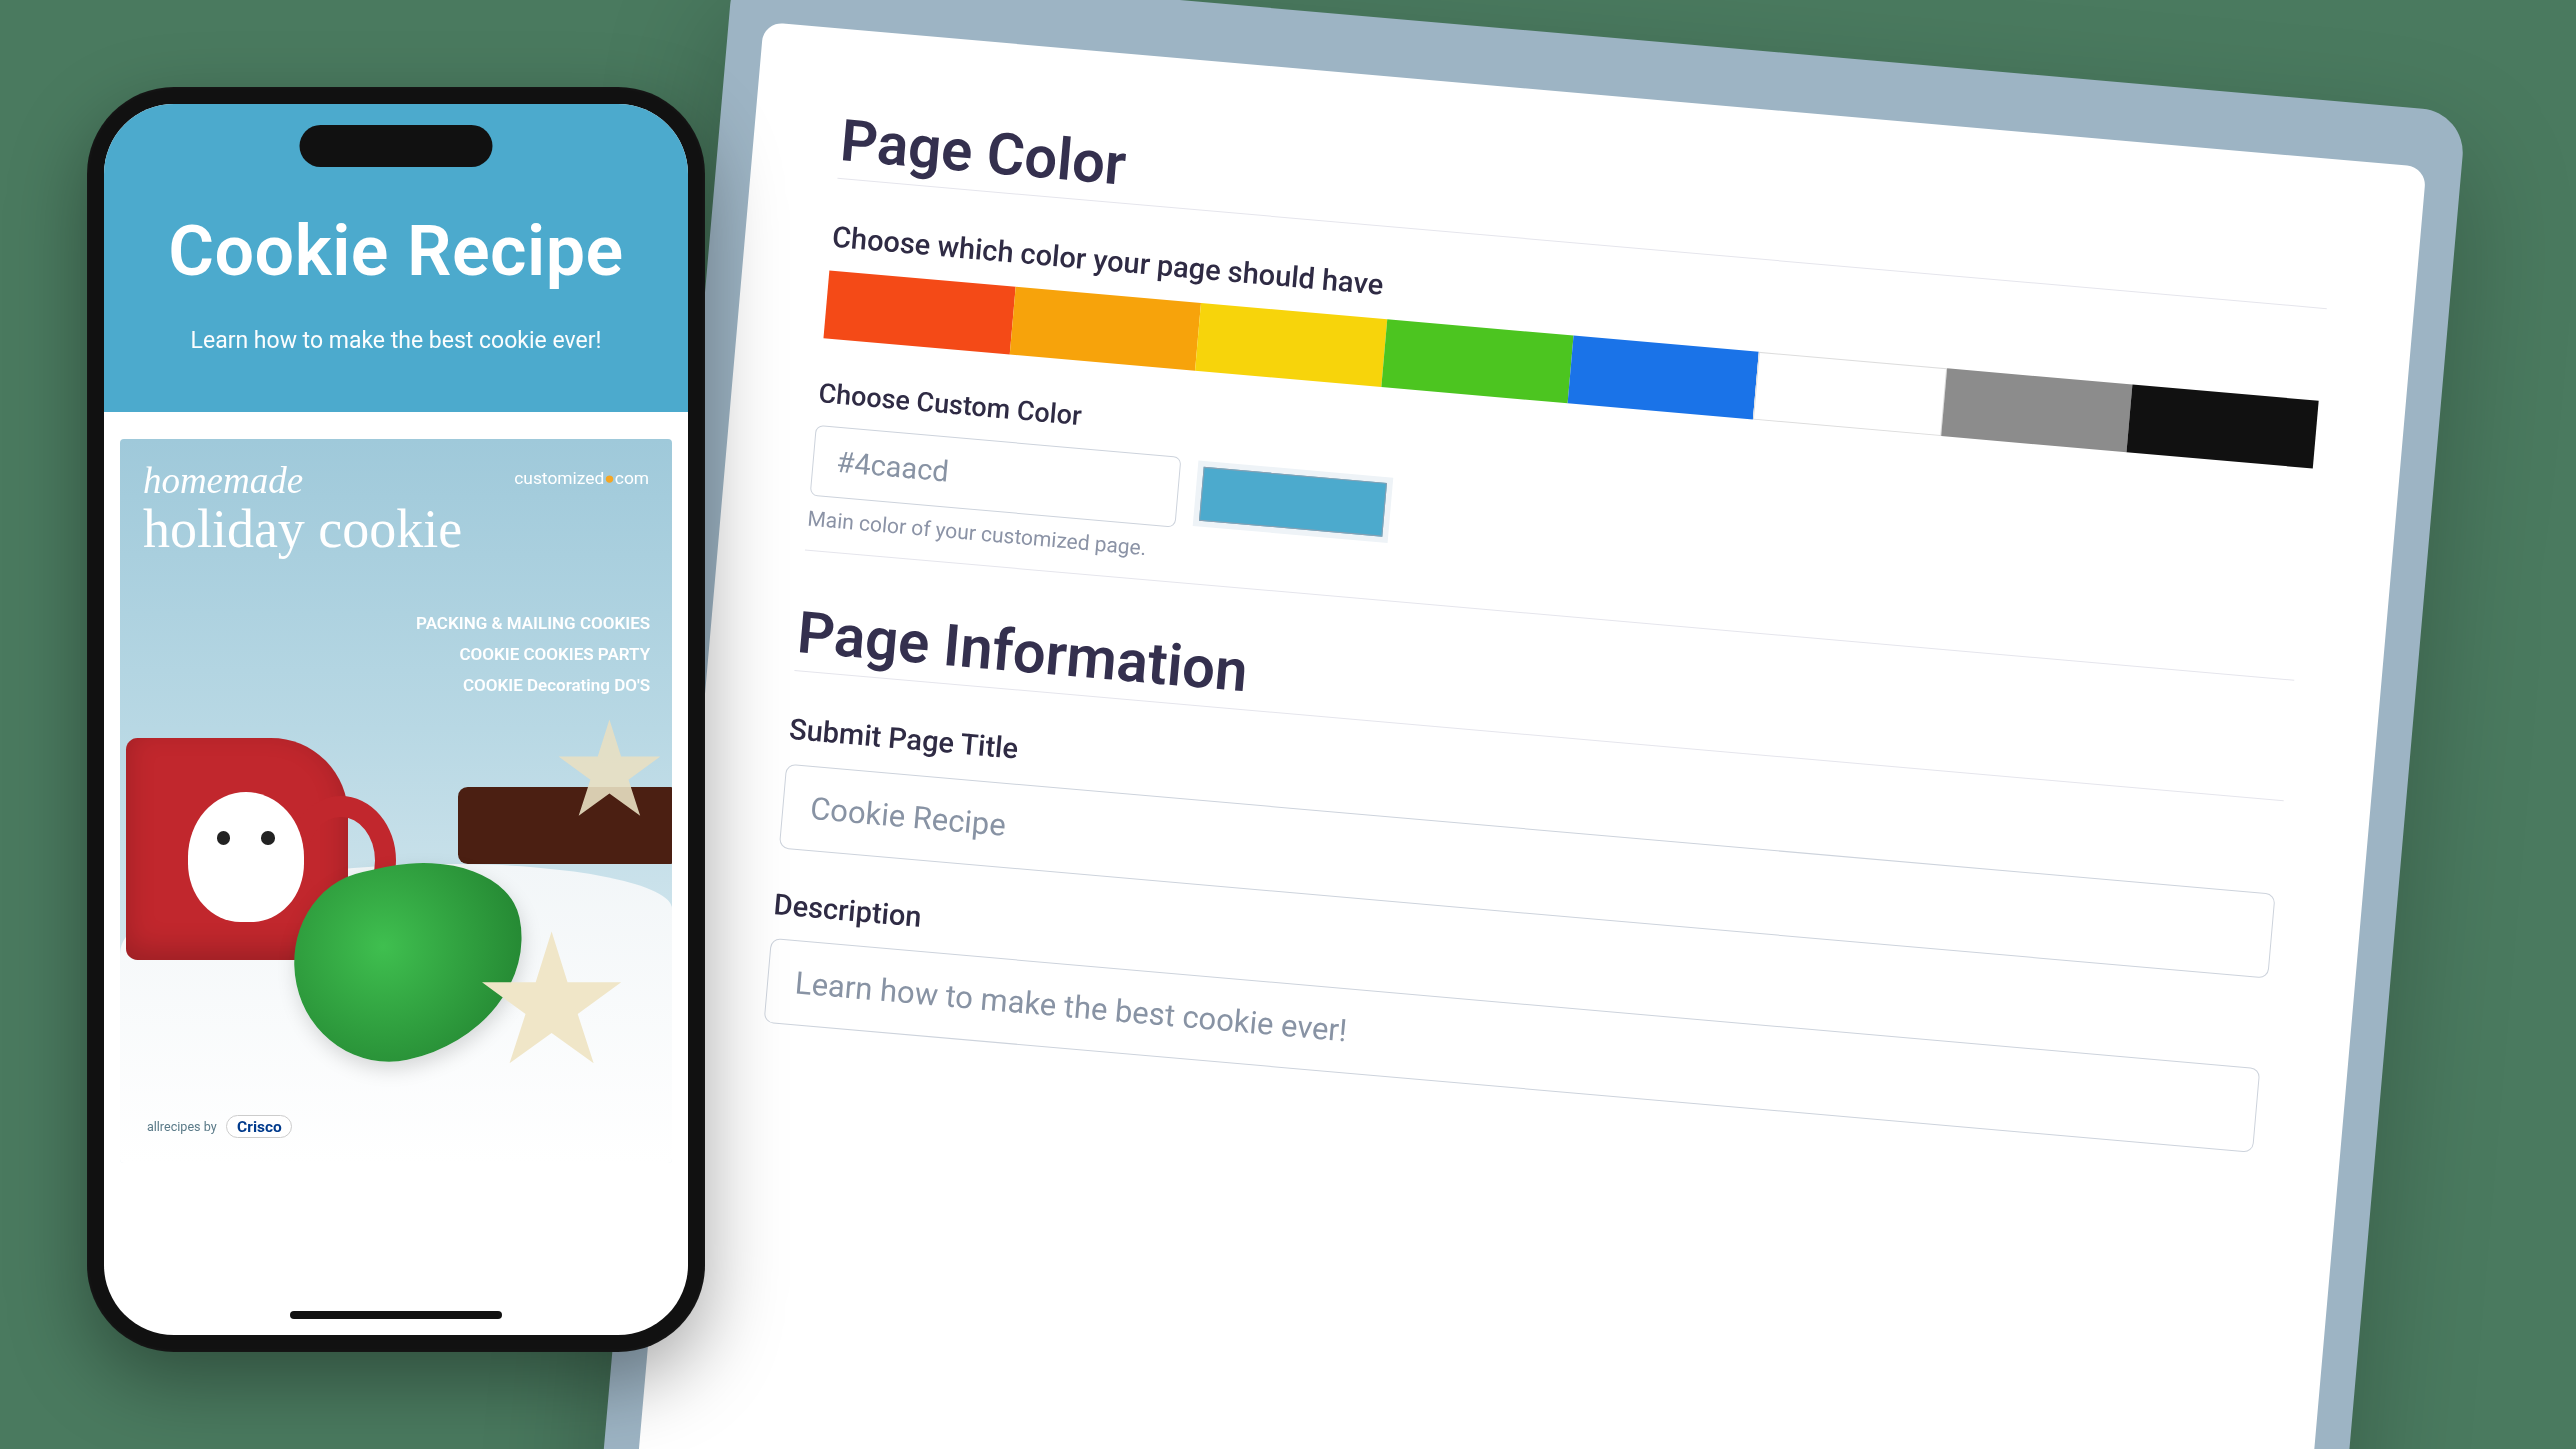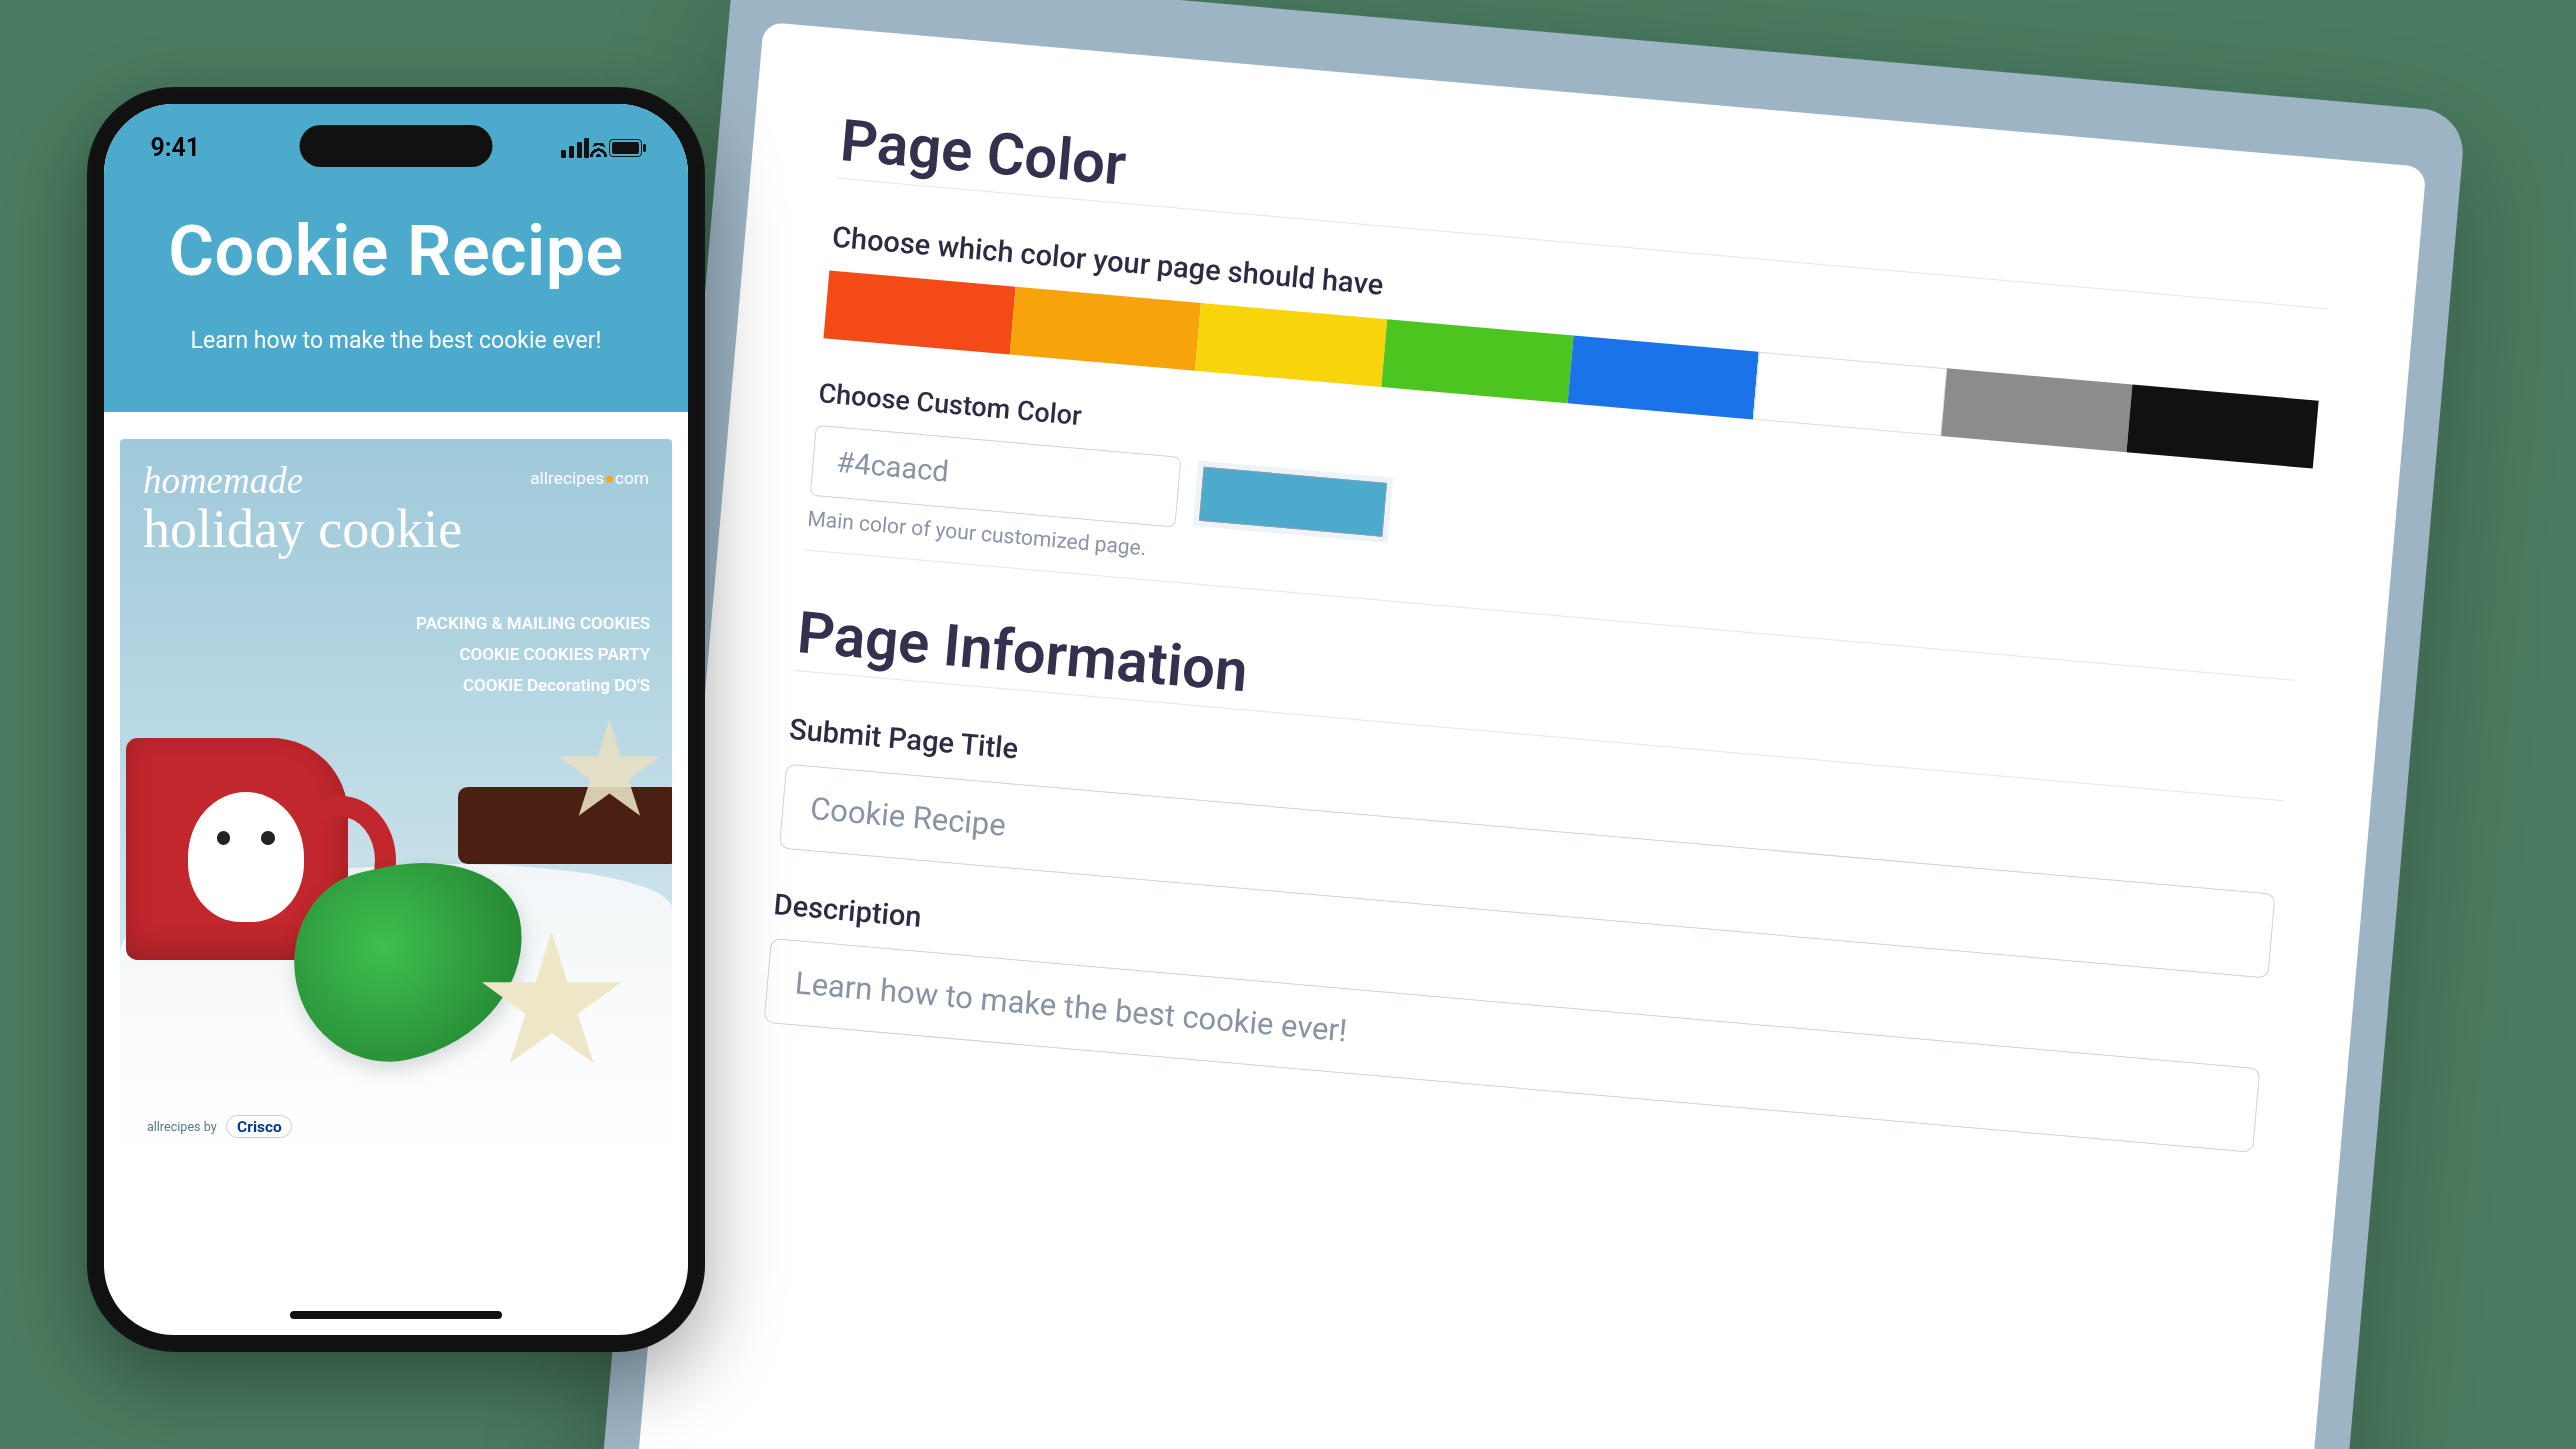--- a/index.html
+++ b/index.html
@@ -344,48 +344,33 @@
         <input class="wide-input" value="Learn how to make the best cookie ever!" style="">
 
       </div>
     </div>
   </div>
 
   <div class="phone">
     <div class="phone-screen">
       <div class="notch"></div>
 
-      <div class="statusbar">
-        <span>9:41</span>
-        <div class="status-icons">
-          <span class="sig">
-              <span></span>
-              <span></span>
-              <span></span>
-              <span></span>
-            </span>
-          <span class="wifi"></span>
-          <span class="batt">
-              <span class="fill"></span>
-            </span>
-        </div>
-      </div>
 
       <div class="header">
         <h1>Cookie Recipe</h1>
         <p>Learn how to make the best cookie ever!</p>
       </div>
 
       <div class="hero">
         <div class="hero-title">
           <div class="line1">homemade</div>
           <div class="line2">holiday cookie</div>
         </div>
         <div class="hero-brand">
-          <span>allrecipes</span><span class="dot">●</span><span>com</span>
+          <span>customized</span><span class="dot">●</span><span>com</span>
         </div>
         <div class="hero-list">
           <div>PACKING &amp; MAILING COOKIES</div>
           <div>COOKIE COOKIES PARTY</div>
           <div>COOKIE Decorating DO'S</div>
         </div>
         <div class="snow"></div>
         <div class="cookie-brown"></div>
         <div class="mug"></div>
         <div class="snowman"></div>

